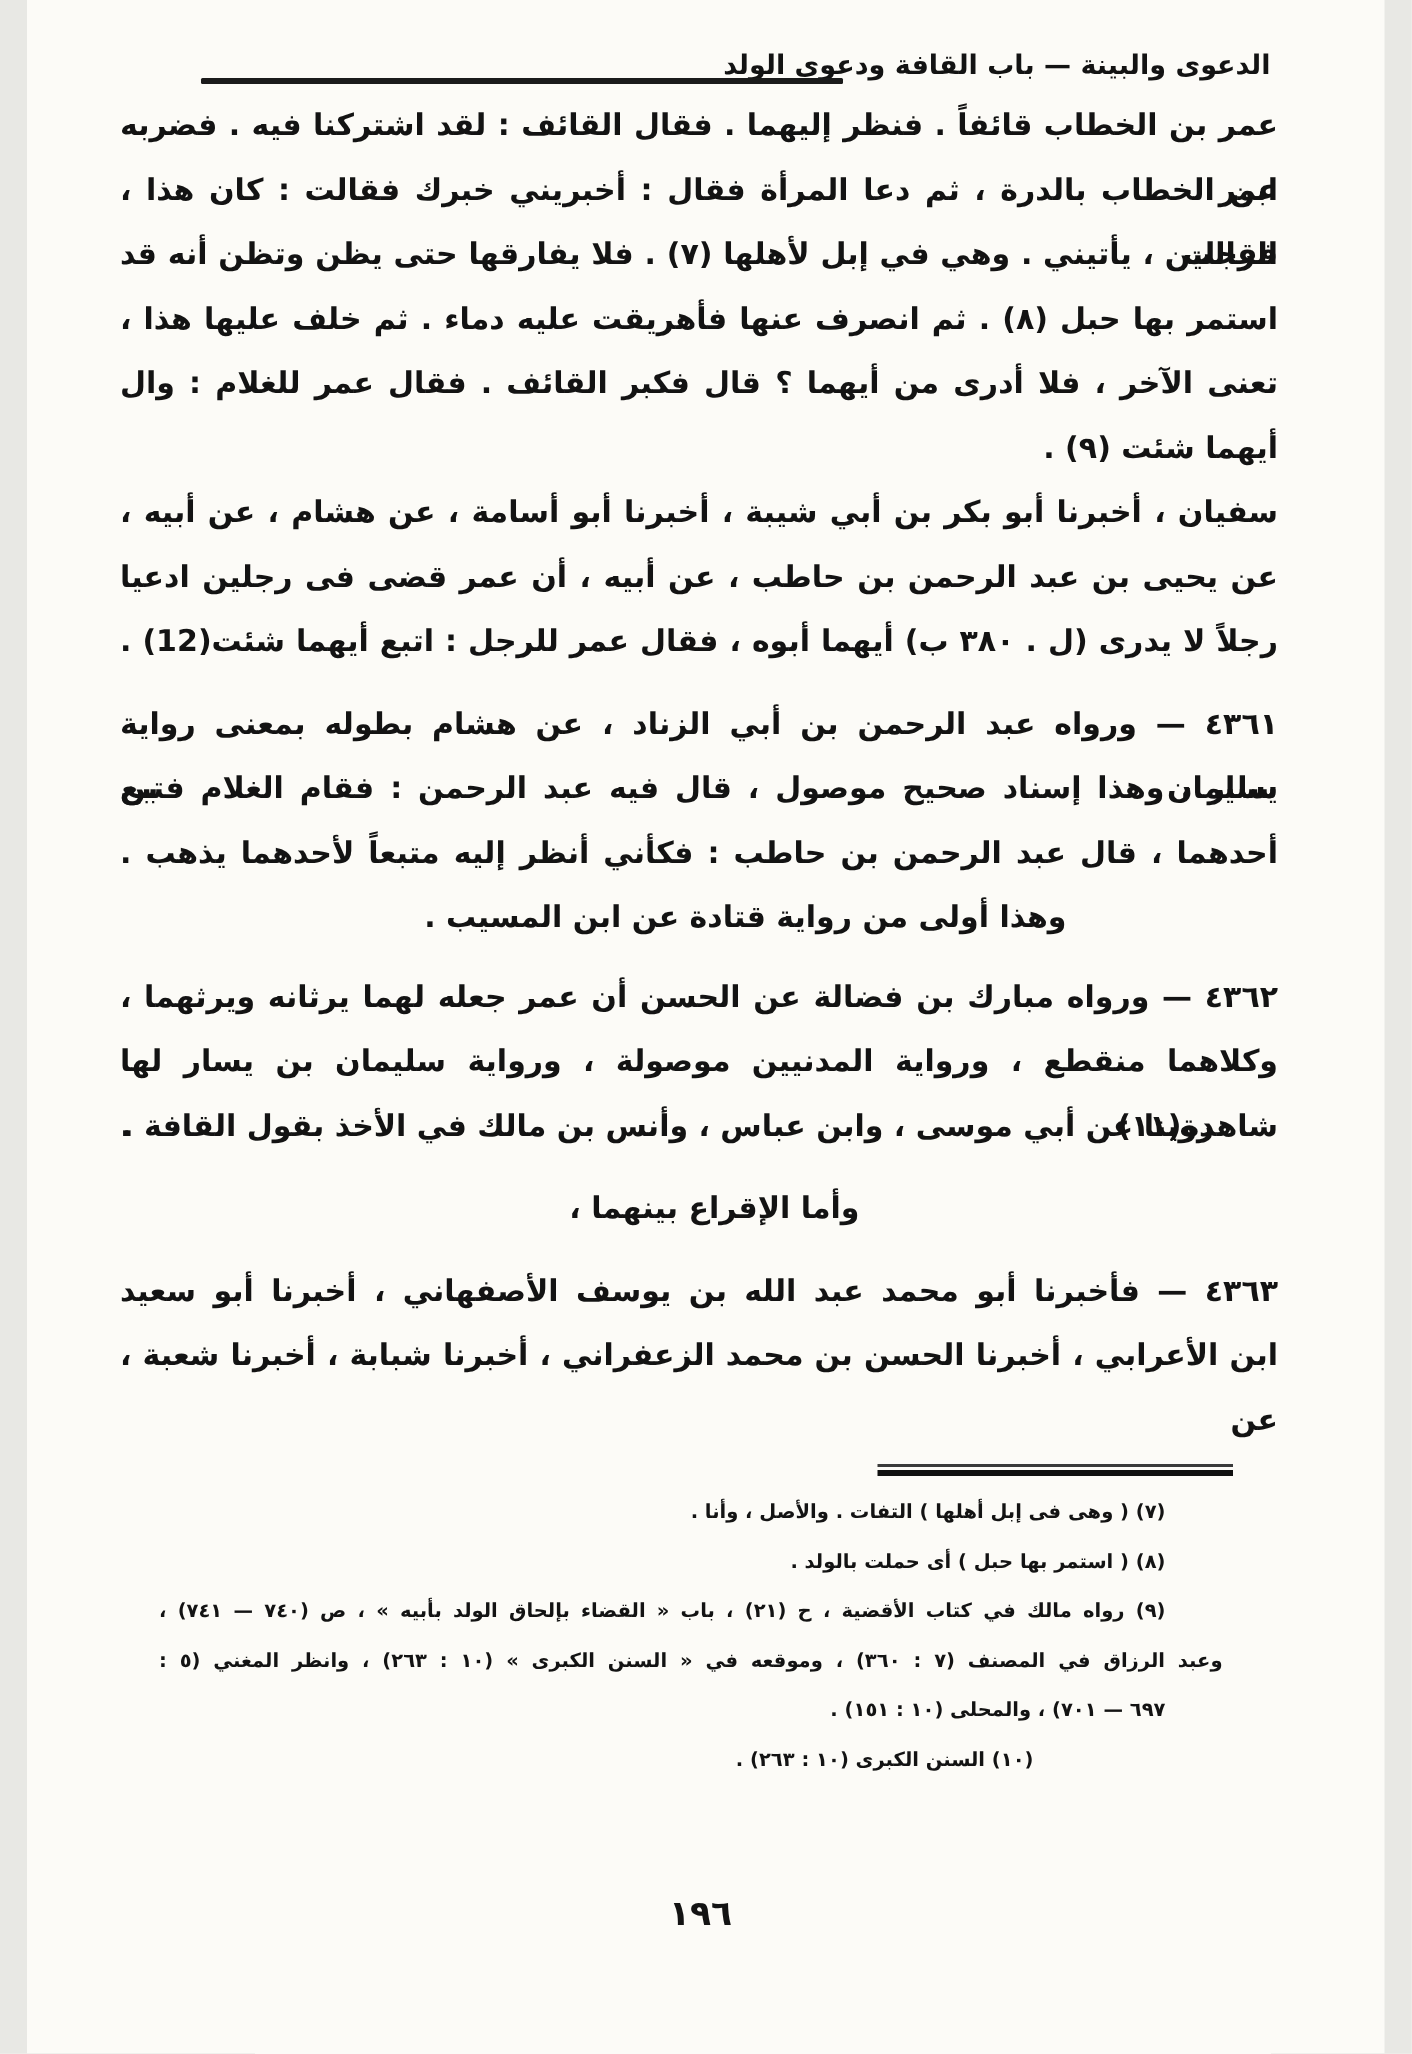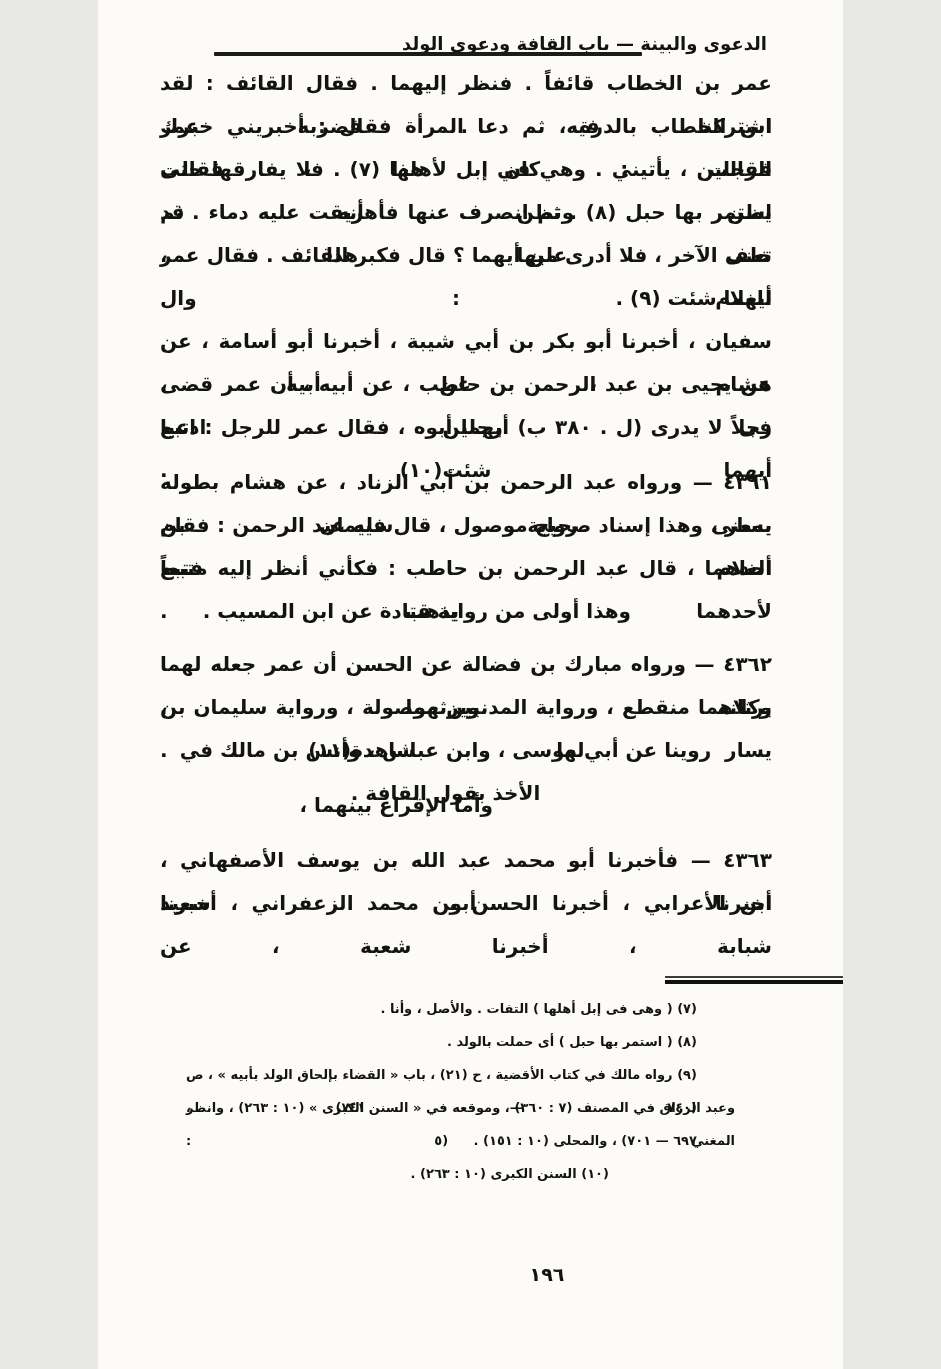--- a/index.html
+++ b/index.html
@@ -1,19 +1,19 @@
 <!DOCTYPE html>
 <html><head>
 <meta charset="utf-8">
 <style>
   * { box-sizing: border-box; }
   html, body { margin: 0; padding: 0; background: #e8e8e4; }
   .page {
     position: relative;
-    width: 745px;
+    width: 905px;
     height: 1369px;
     margin: 0 auto;
     background: #fcfbf7;
     overflow: hidden;
     direction: rtl;
     color: #131313;
     font-family: "DejaVu Sans", sans-serif;
   }
   
   .header-title {
@@ -73,42 +73,42 @@
   .fl.m { margin-right: 38px; }
   .fl.just { text-align: justify; text-align-last: justify; margin-left: 28px; }
   .fl.c { margin-right: 126px; }
   
   .page-number {
     position: absolute;
     top: 1263px;
     left: 374px;
     width: 150px;
     text-align: center;
-    font-size: 19px;
+    font-size: 23px;
     font-weight: bold;
   }
 </style>
 </head>
 <body>
 
 <div class="page">
 
   <div class="header-title">الدعوى والبينة — باب القافة ودعوى الولد</div>
   <div class="header-rule"></div>
 
   <div class="body-text">
     <div class="bl">عمر بن الخطاب قائفاً . فنظر إليهما . فقال القائف : لقد اشتركنا فيه . فضربه عمر</div>
     <div class="bl">ابن الخطاب بالدرة ، ثم دعا المرأة فقال : أخبريني خبرك فقالت : كان هذا ، فقالت</div>
     <div class="bl">الرجلين ، يأتيني . وهي في إبل لأهلها (٧) . فلا يفارقها حتى يظن وتظن أنه قد</div>
     <div class="bl">استمر بها حبل (٨) . ثم انصرف عنها فأهريقت عليه دماء . ثم خلف عليها هذا ،</div>
     <div class="bl">تعنى الآخر ، فلا أدرى من أيهما ؟ قال فكبر القائف . فقال عمر للغلام : وال</div>
     <div class="bl start">أيهما شئت (٩) .</div>
     <div class="bl">سفيان ، أخبرنا أبو بكر بن أبي شيبة ، أخبرنا أبو أسامة ، عن هشام ، عن أبيه ،</div>
     <div class="bl">عن يحيى بن عبد الرحمن بن حاطب ، عن أبيه ، أن عمر قضى فى رجلين ادعيا</div>
-    <div class="bl">رجلاً لا يدرى (ل . ٣٨٠ ب) أيهما أبوه ، فقال عمر للرجل : اتبع أيهما شئت(١٠) .</div>
+    <div class="bl">رجلاً لا يدرى (ل . ٣٨٠ ب) أيهما أبوه ، فقال عمر للرجل : اتبع أيهما شئت(12) .</div>
     <div class="bl g12">٤٣٦١ — ورواه عبد الرحمن بن أبي الزناد ، عن هشام بطوله بمعنى رواية سليمان بن</div>
     <div class="bl">يسار ، وهذا إسناد صحيح موصول ، قال فيه عبد الرحمن : فقام الغلام فتبع</div>
     <div class="bl">أحدهما ، قال عبد الرحمن بن حاطب : فكأني أنظر إليه متبعاً لأحدهما يذهب .</div>
     <div class="bl ind-a">وهذا أولى من رواية قتادة عن ابن المسيب .</div>
     <div class="bl g10">٤٣٦٢ — ورواه مبارك بن فضالة عن الحسن أن عمر جعله لهما يرثانه ويرثهما ،</div>
     <div class="bl">وكلاهما منقطع ، ورواية المدنيين موصولة ، ورواية سليمان بن يسار لها شاهدة(١١) .</div>
     <div class="bl ind-b">روينا عن أبي موسى ، وابن عباس ، وأنس بن مالك في الأخذ بقول القافة .</div>
     <div class="bl ind-c g12">وأما الإقراع بينهما ،</div>
     <div class="bl g12">٤٣٦٣ — فأخبرنا أبو محمد عبد الله بن يوسف الأصفهاني ، أخبرنا أبو سعيد</div>
     <div class="bl">ابن الأعرابي ، أخبرنا الحسن بن محمد الزعفراني ، أخبرنا شبابة ، أخبرنا شعبة ، عن</div>

